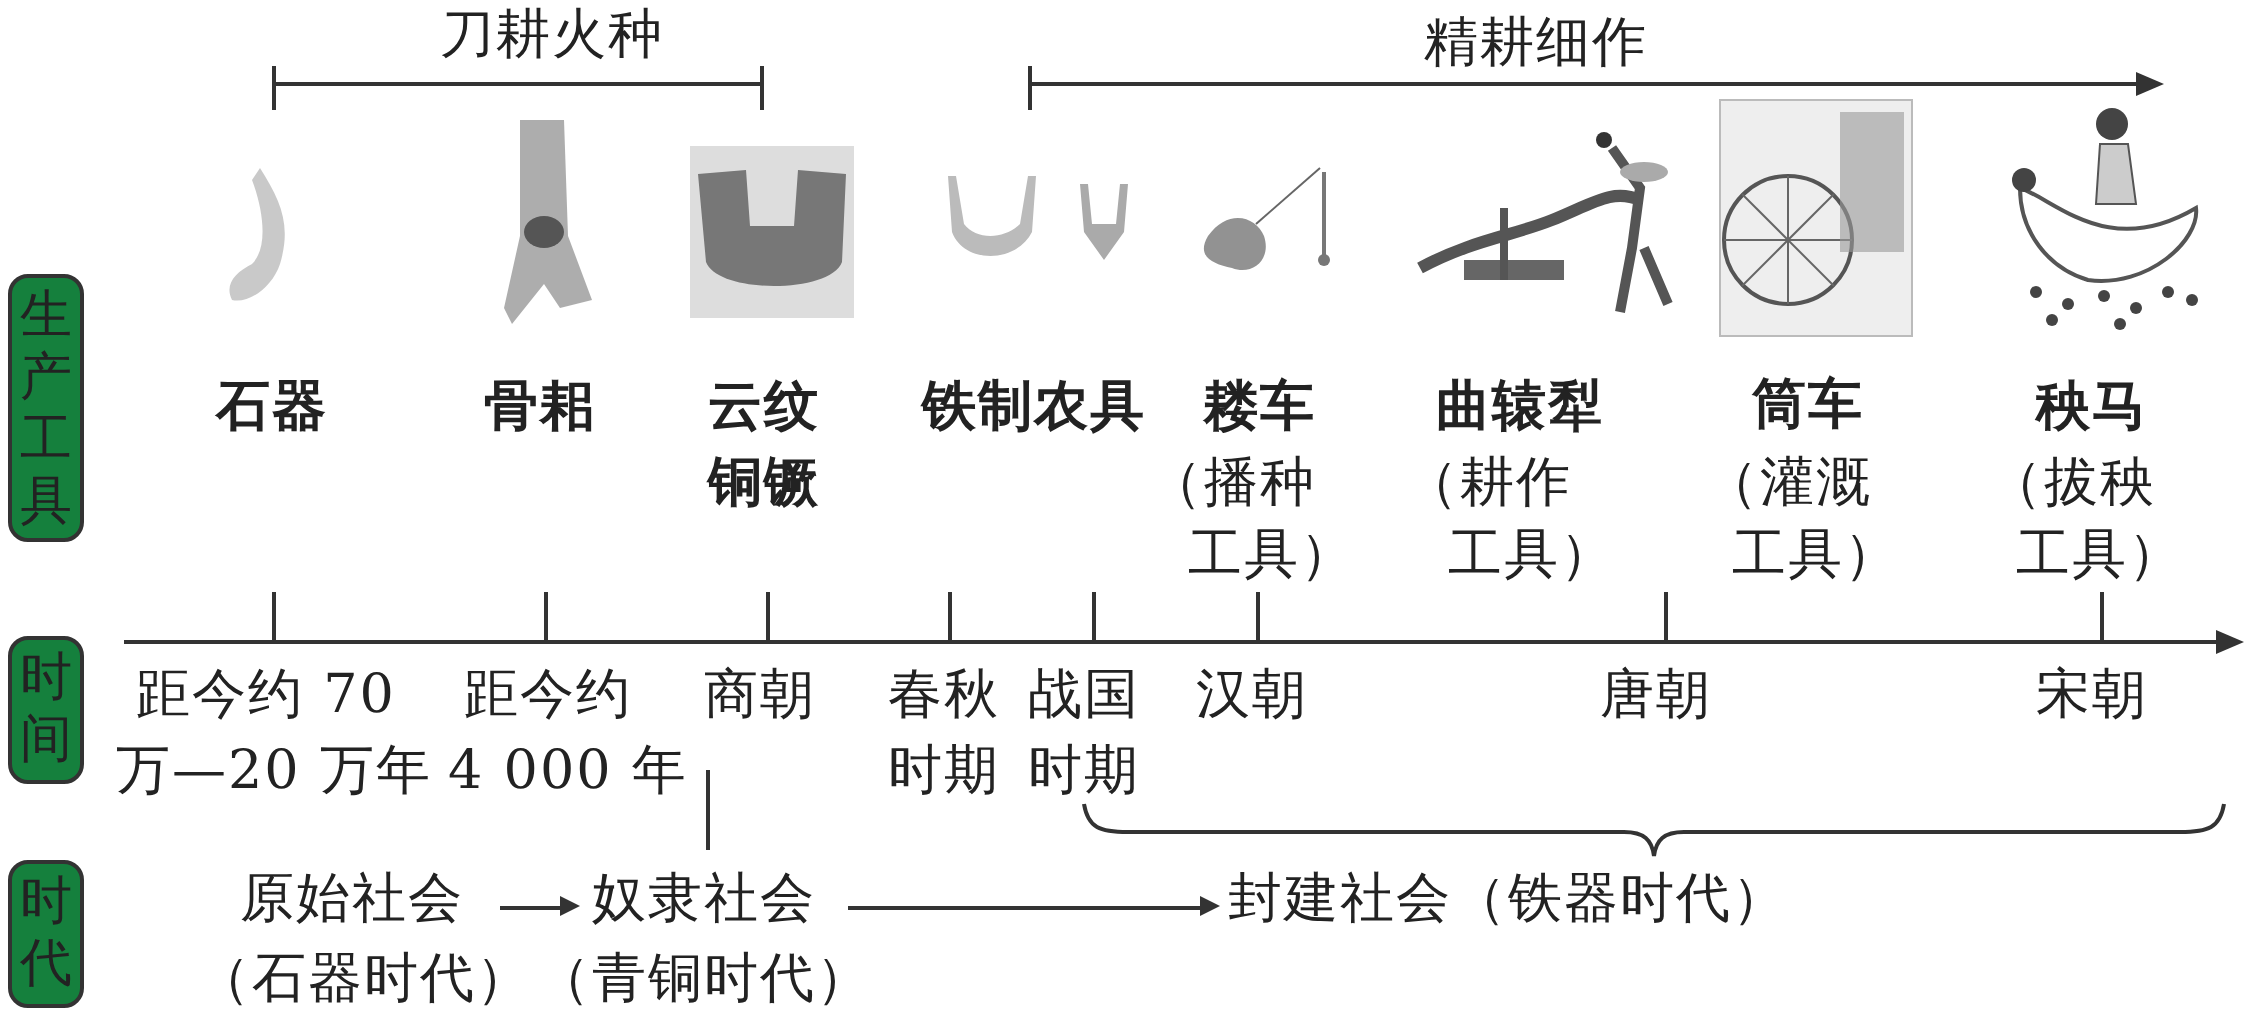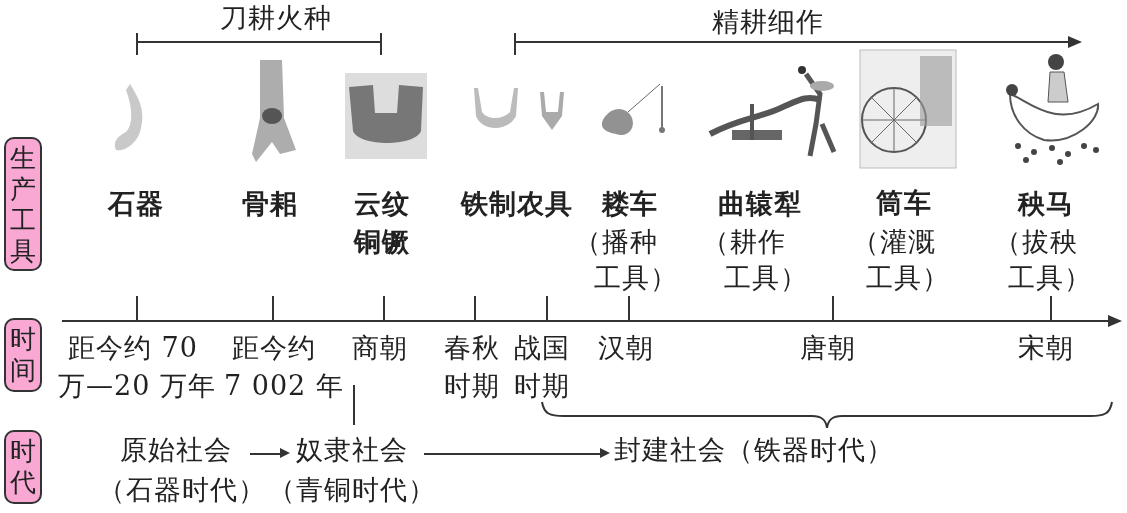--- a/index.html
+++ b/index.html
@@ -2,21 +2,21 @@
 <html><head>
 <meta charset="utf-8">
 <style>
   html, body { margin:0; padding:0; background:#ffffff; }
   body { width:1127px; height:513px; position:relative; overflow:hidden;
          font-family:"DejaVu Serif","Liberation Serif",serif; color:#222; }
   .abs { position:absolute; }
   .txt { font-size:27px; line-height:36px; white-space:nowrap; letter-spacing:1px; }
   .ctr { text-align:center;font-weight:bold; }
   .rowlabel { position:absolute; left:4px; width:34px; border:2px solid #333; border-radius:10px;
-              background:#f9a8d4; font-size:26px; line-height:31px; text-align:center; padding:4px 0; }
+              background:#15803d; font-size:26px; line-height:31px; text-align:center; padding:4px 0; }
   .hline { position:absolute; height:2px; background:#333; }
   .vline { position:absolute; width:2px; background:#333; }
   .tick { position:absolute; width:2px; background:#333; top:296px; height:24px; }
   .arrowhead { position:absolute; width:0; height:0; border-top:6px solid transparent;
                border-bottom:6px solid transparent; border-left:14px solid #333; }
   svg { position:absolute; overflow:visible; }
 </style>
 </head>
 <body>
 
@@ -126,21 +126,21 @@
 <div class="tick" style="left:383px;"></div>
 <div class="tick" style="left:474px;"></div>
 <div class="tick" style="left:546px;"></div>
 <div class="tick" style="left:628px;"></div>
 <div class="tick" style="left:832px;"></div>
 <div class="tick" style="left:1050px;"></div>
 
 <div class="abs txt" style="left:68px; top:330px;">距今约 70</div>
 <div class="abs txt" style="left:58px; top:368px;">万—20 万年</div>
 <div class="abs txt" style="left:232px; top:330px;">距今约</div>
-<div class="abs txt" style="left:224px; top:368px;">7 002 年</div>
+<div class="abs txt" style="left:224px; top:368px;">4 000 年</div>
 <div class="abs txt" style="left:352px; top:330px;">商朝</div>
 <div class="abs txt" style="left:444px; top:330px;">春秋</div>
 <div class="abs txt" style="left:444px; top:368px;">时期</div>
 <div class="abs txt" style="left:514px; top:330px;">战国</div>
 <div class="abs txt" style="left:514px; top:368px;">时期</div>
 <div class="abs txt" style="left:598px; top:330px;">汉朝</div>
 <div class="abs txt" style="left:800px; top:330px;">唐朝</div>
 <div class="abs txt" style="left:1018px; top:330px;">宋朝</div>
 
 <svg style="left:540px; top:400px;" width="574" height="30">

